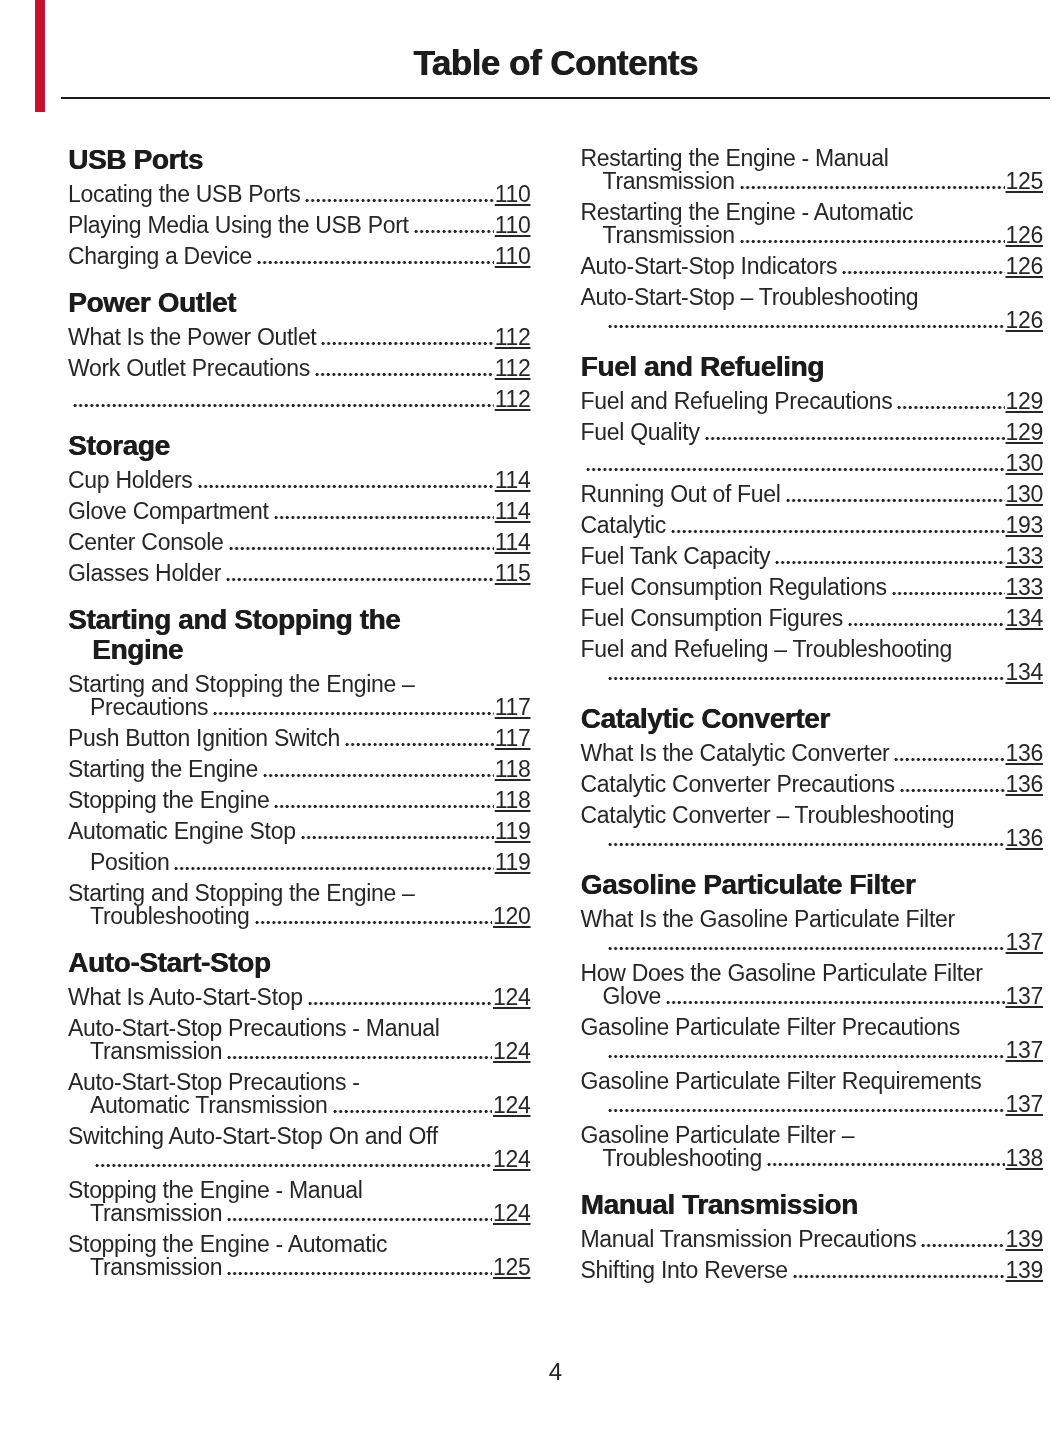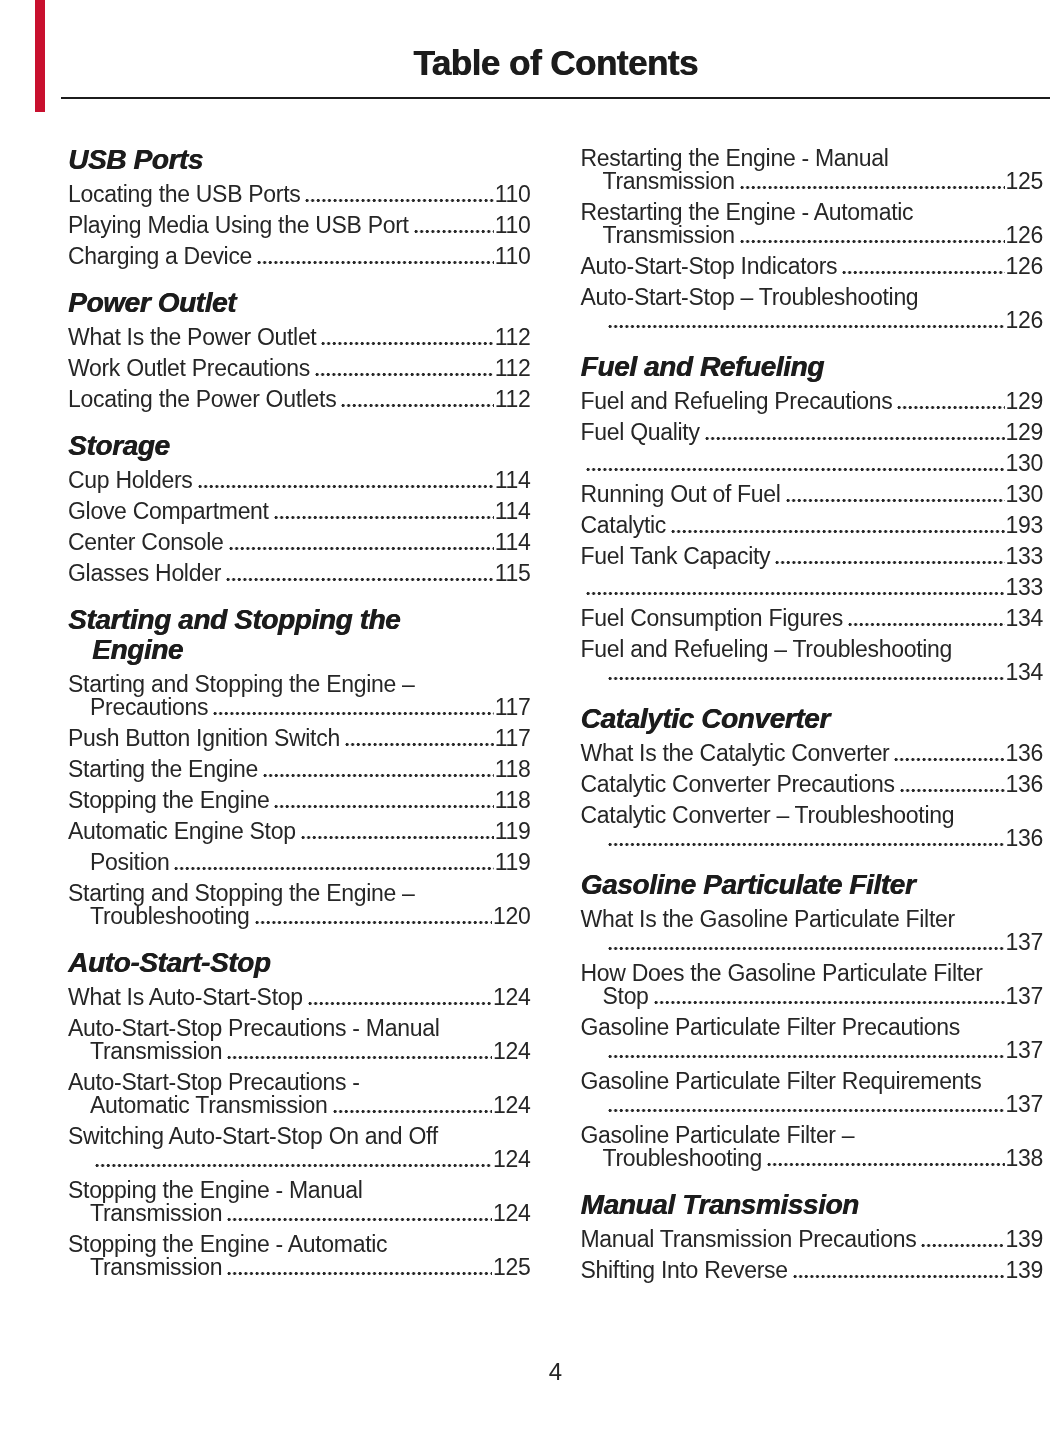--- a/index.html
+++ b/index.html
@@ -45,38 +45,38 @@
   .block h2{
     font-size:28px;line-height:30px;
     margin:20px 0 8px 0;
     font-weight:700;
     letter-spacing:-0.4px;
     color:var(--heading);
     text-shadow:0.6px 0 0 currentColor;
   }
   .block:first-child > h2{margin-top:0;}
   .block.cont{margin-top:2px;}
-  .h2-line{display:block;white-space:nowrap;font-style:italic;}
+  .h2-line{display:block;white-space:nowrap;}
   .h2-line.indent{padding-left:24px;}
   .entry{margin-bottom:8px;}
   .line{
     display:flex;align-items:baseline;
     font-size:23px;line-height:23px;
   }
   .line.l2{padding-left:22px;text-align:center;}
   .lbl{white-space:nowrap;letter-spacing:-0.3px;}
   .dots{
     flex:1 1 auto;min-width:0;
     height:5px;align-self:flex-end;
     margin:0 1px 3px 5px;
     background-image:radial-gradient(circle at 2px 2.5px, var(--text) 1.3px, rgba(0,0,0,0) 1.8px);
     background-size:5.6px 5px;
     background-repeat:repeat-x;
   }
-  .pg{white-space:nowrap;letter-spacing:-0.3px;}
+  .pg{white-space:nowrap;letter-spacing:-0.3px;text-decoration:underline;}
   .page-num{
     position:absolute;left:0;right:0;top:1358px;
     text-align:center;
     font-size:24px;color:var(--text);
   }
 </style>
 </head>
 <body>
 
 <div class="page">
@@ -124,21 +124,20 @@
           </div>
           <div class="entry">
             <div class="line">
               <span class="lbl">Work Outlet Precautions</span>
               <span class="dots"></span>
               <span class="pg">112</span>
             </div>
           </div>
           <div class="entry">
             <div class="line">
-              <span class="lbl">Locating the Power Outlets</span>
               <span class="dots"></span>
               <span class="pg">112</span>
             </div>
           </div>
         </div>
         <div class="block">
           <h2>
             <span class="h2-line">Storage</span>
           </h2>
           <div class="entry">
@@ -374,20 +373,21 @@
           </div>
           <div class="entry">
             <div class="line">
               <span class="lbl">Fuel Tank Capacity</span>
               <span class="dots"></span>
               <span class="pg">133</span>
             </div>
           </div>
           <div class="entry">
             <div class="line">
+              <span class="lbl">Fuel Consumption Regulations</span>
               <span class="dots"></span>
               <span class="pg">133</span>
             </div>
           </div>
           <div class="entry">
             <div class="line">
               <span class="lbl">Fuel Consumption Figures</span>
               <span class="dots"></span>
               <span class="pg">134</span>
             </div>
@@ -444,21 +444,21 @@
               <span class="lbl"></span>
               <span class="dots"></span>
               <span class="pg">137</span>
             </div>
           </div>
           <div class="entry">
             <div class="line">
               <span class="lbl">How Does the Gasoline Particulate Filter</span>
             </div>
             <div class="line l2">
-              <span class="lbl">Stop</span>
+              <span class="lbl">Glove</span>
               <span class="dots"></span>
               <span class="pg">137</span>
             </div>
           </div>
           <div class="entry">
             <div class="line">
               <span class="lbl">Gasoline Particulate Filter Precautions</span>
             </div>
             <div class="line l2">
               <span class="lbl"></span>

